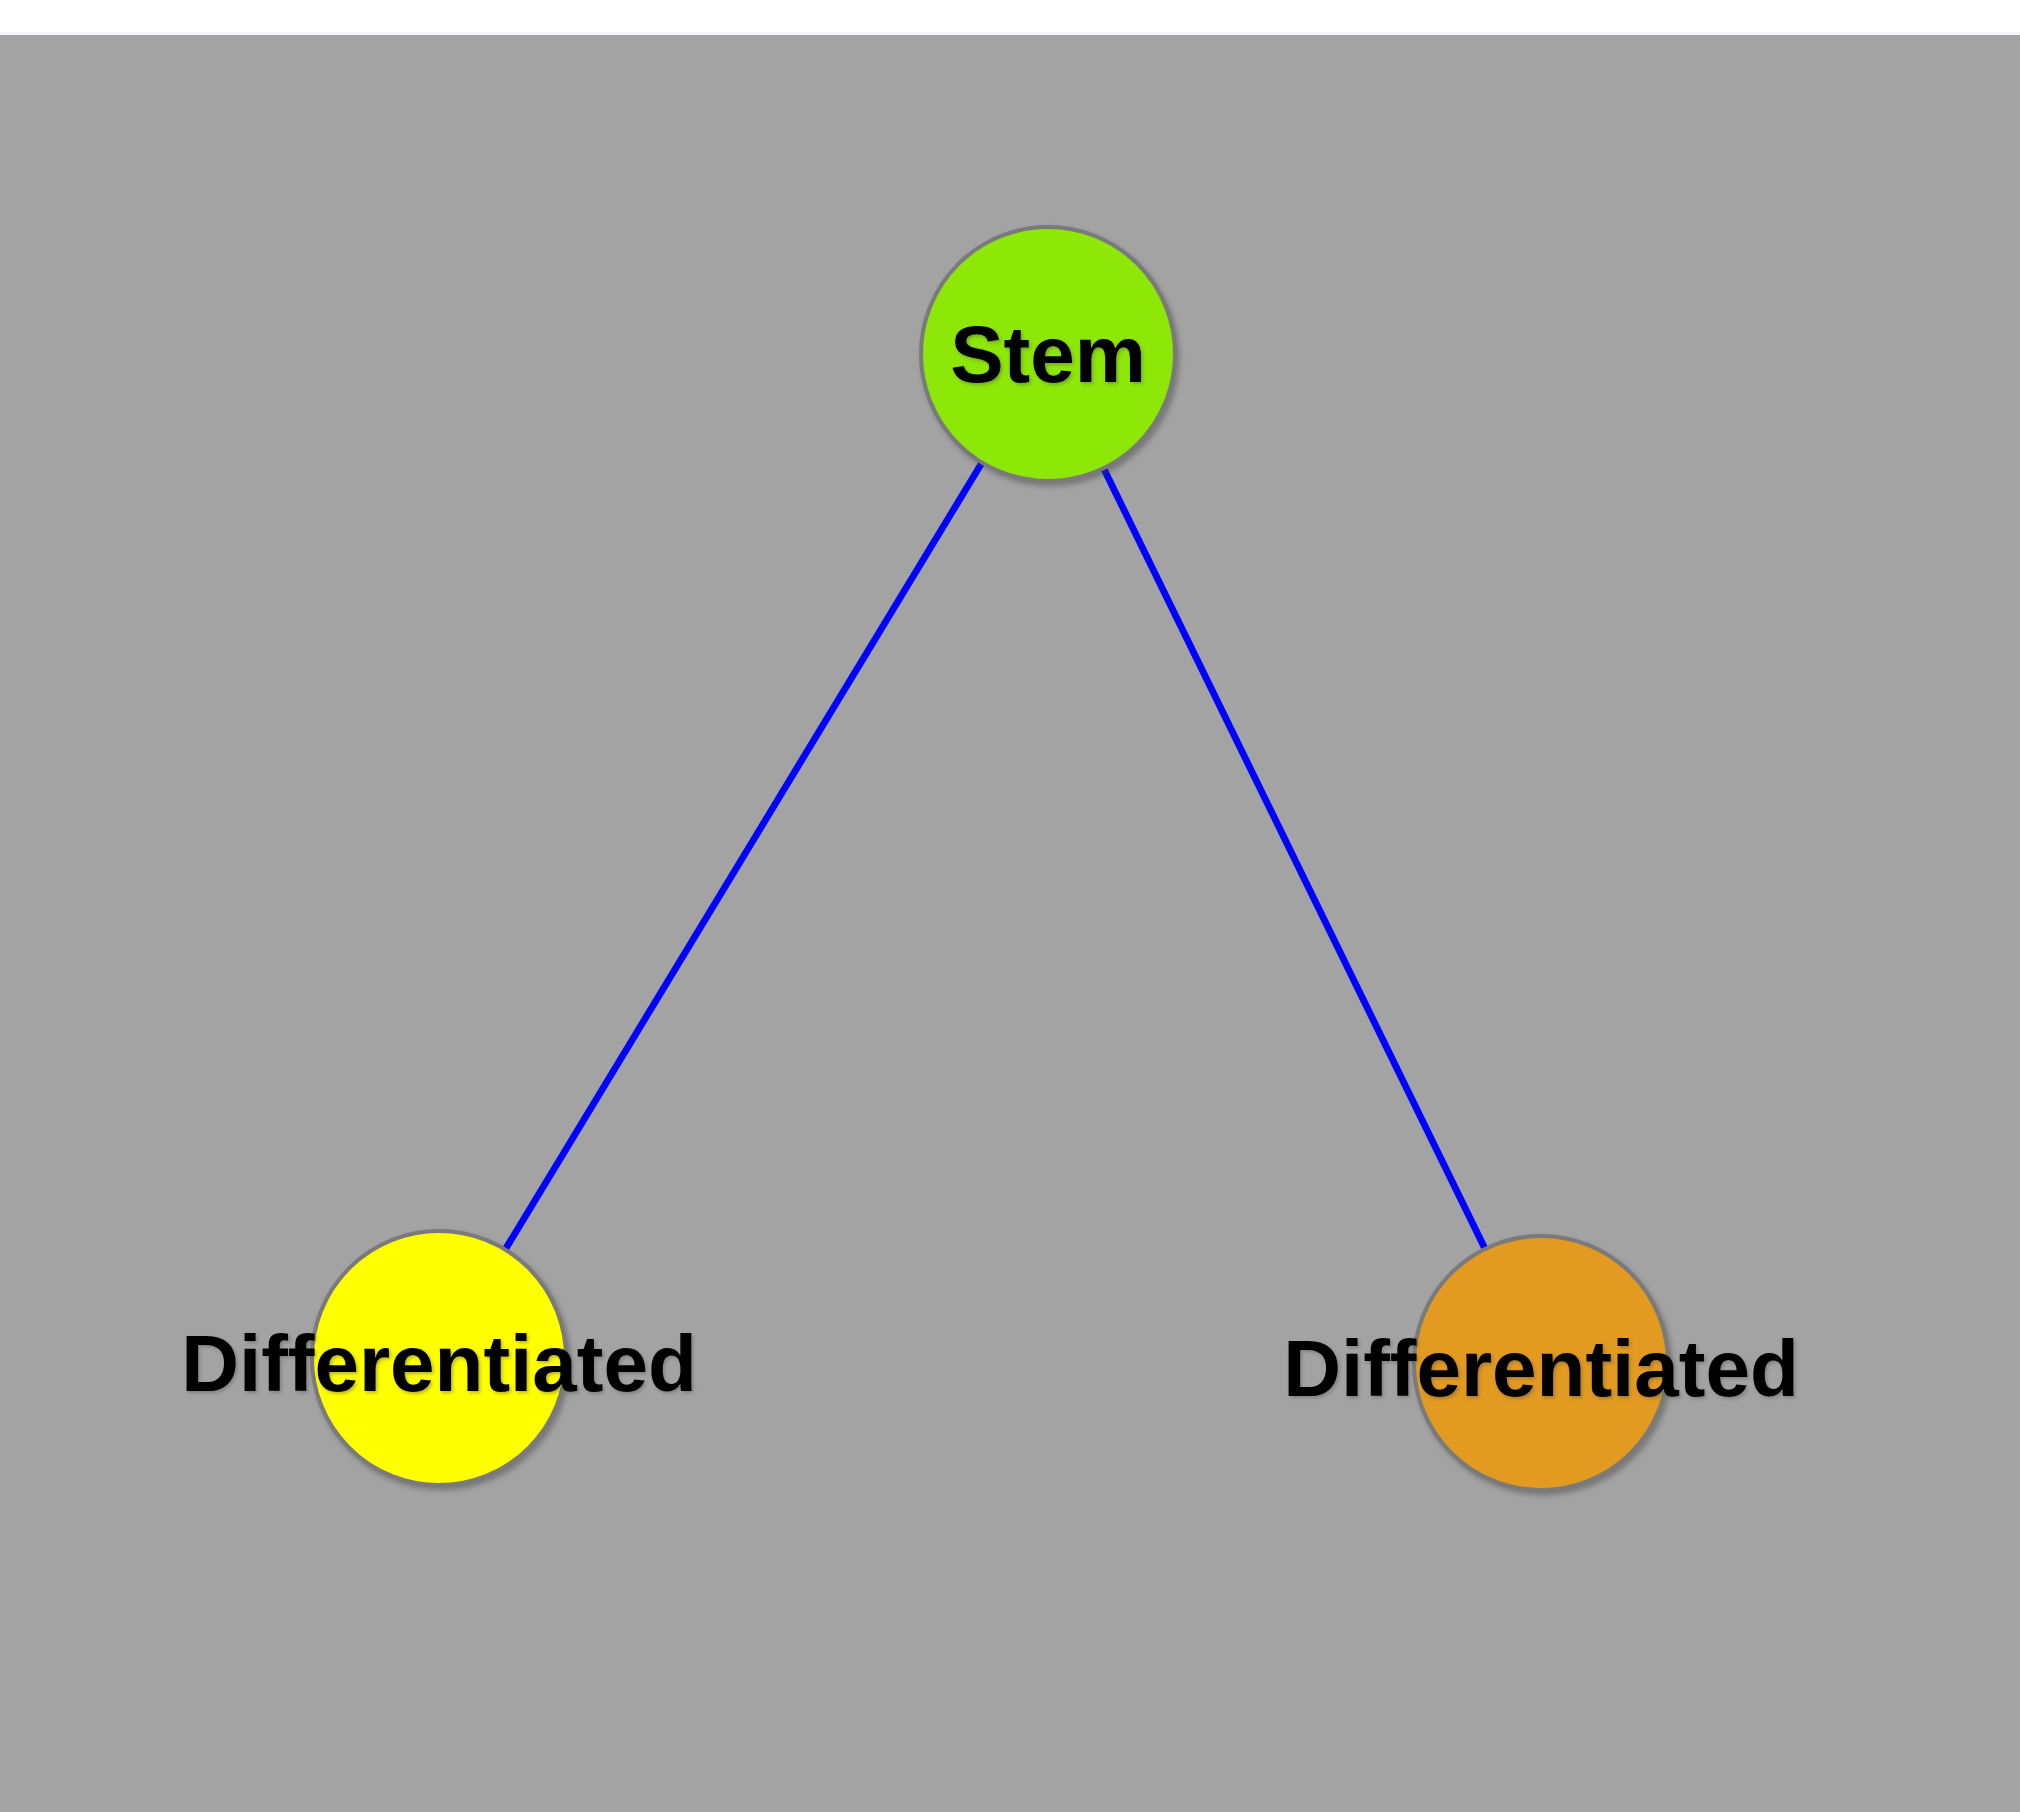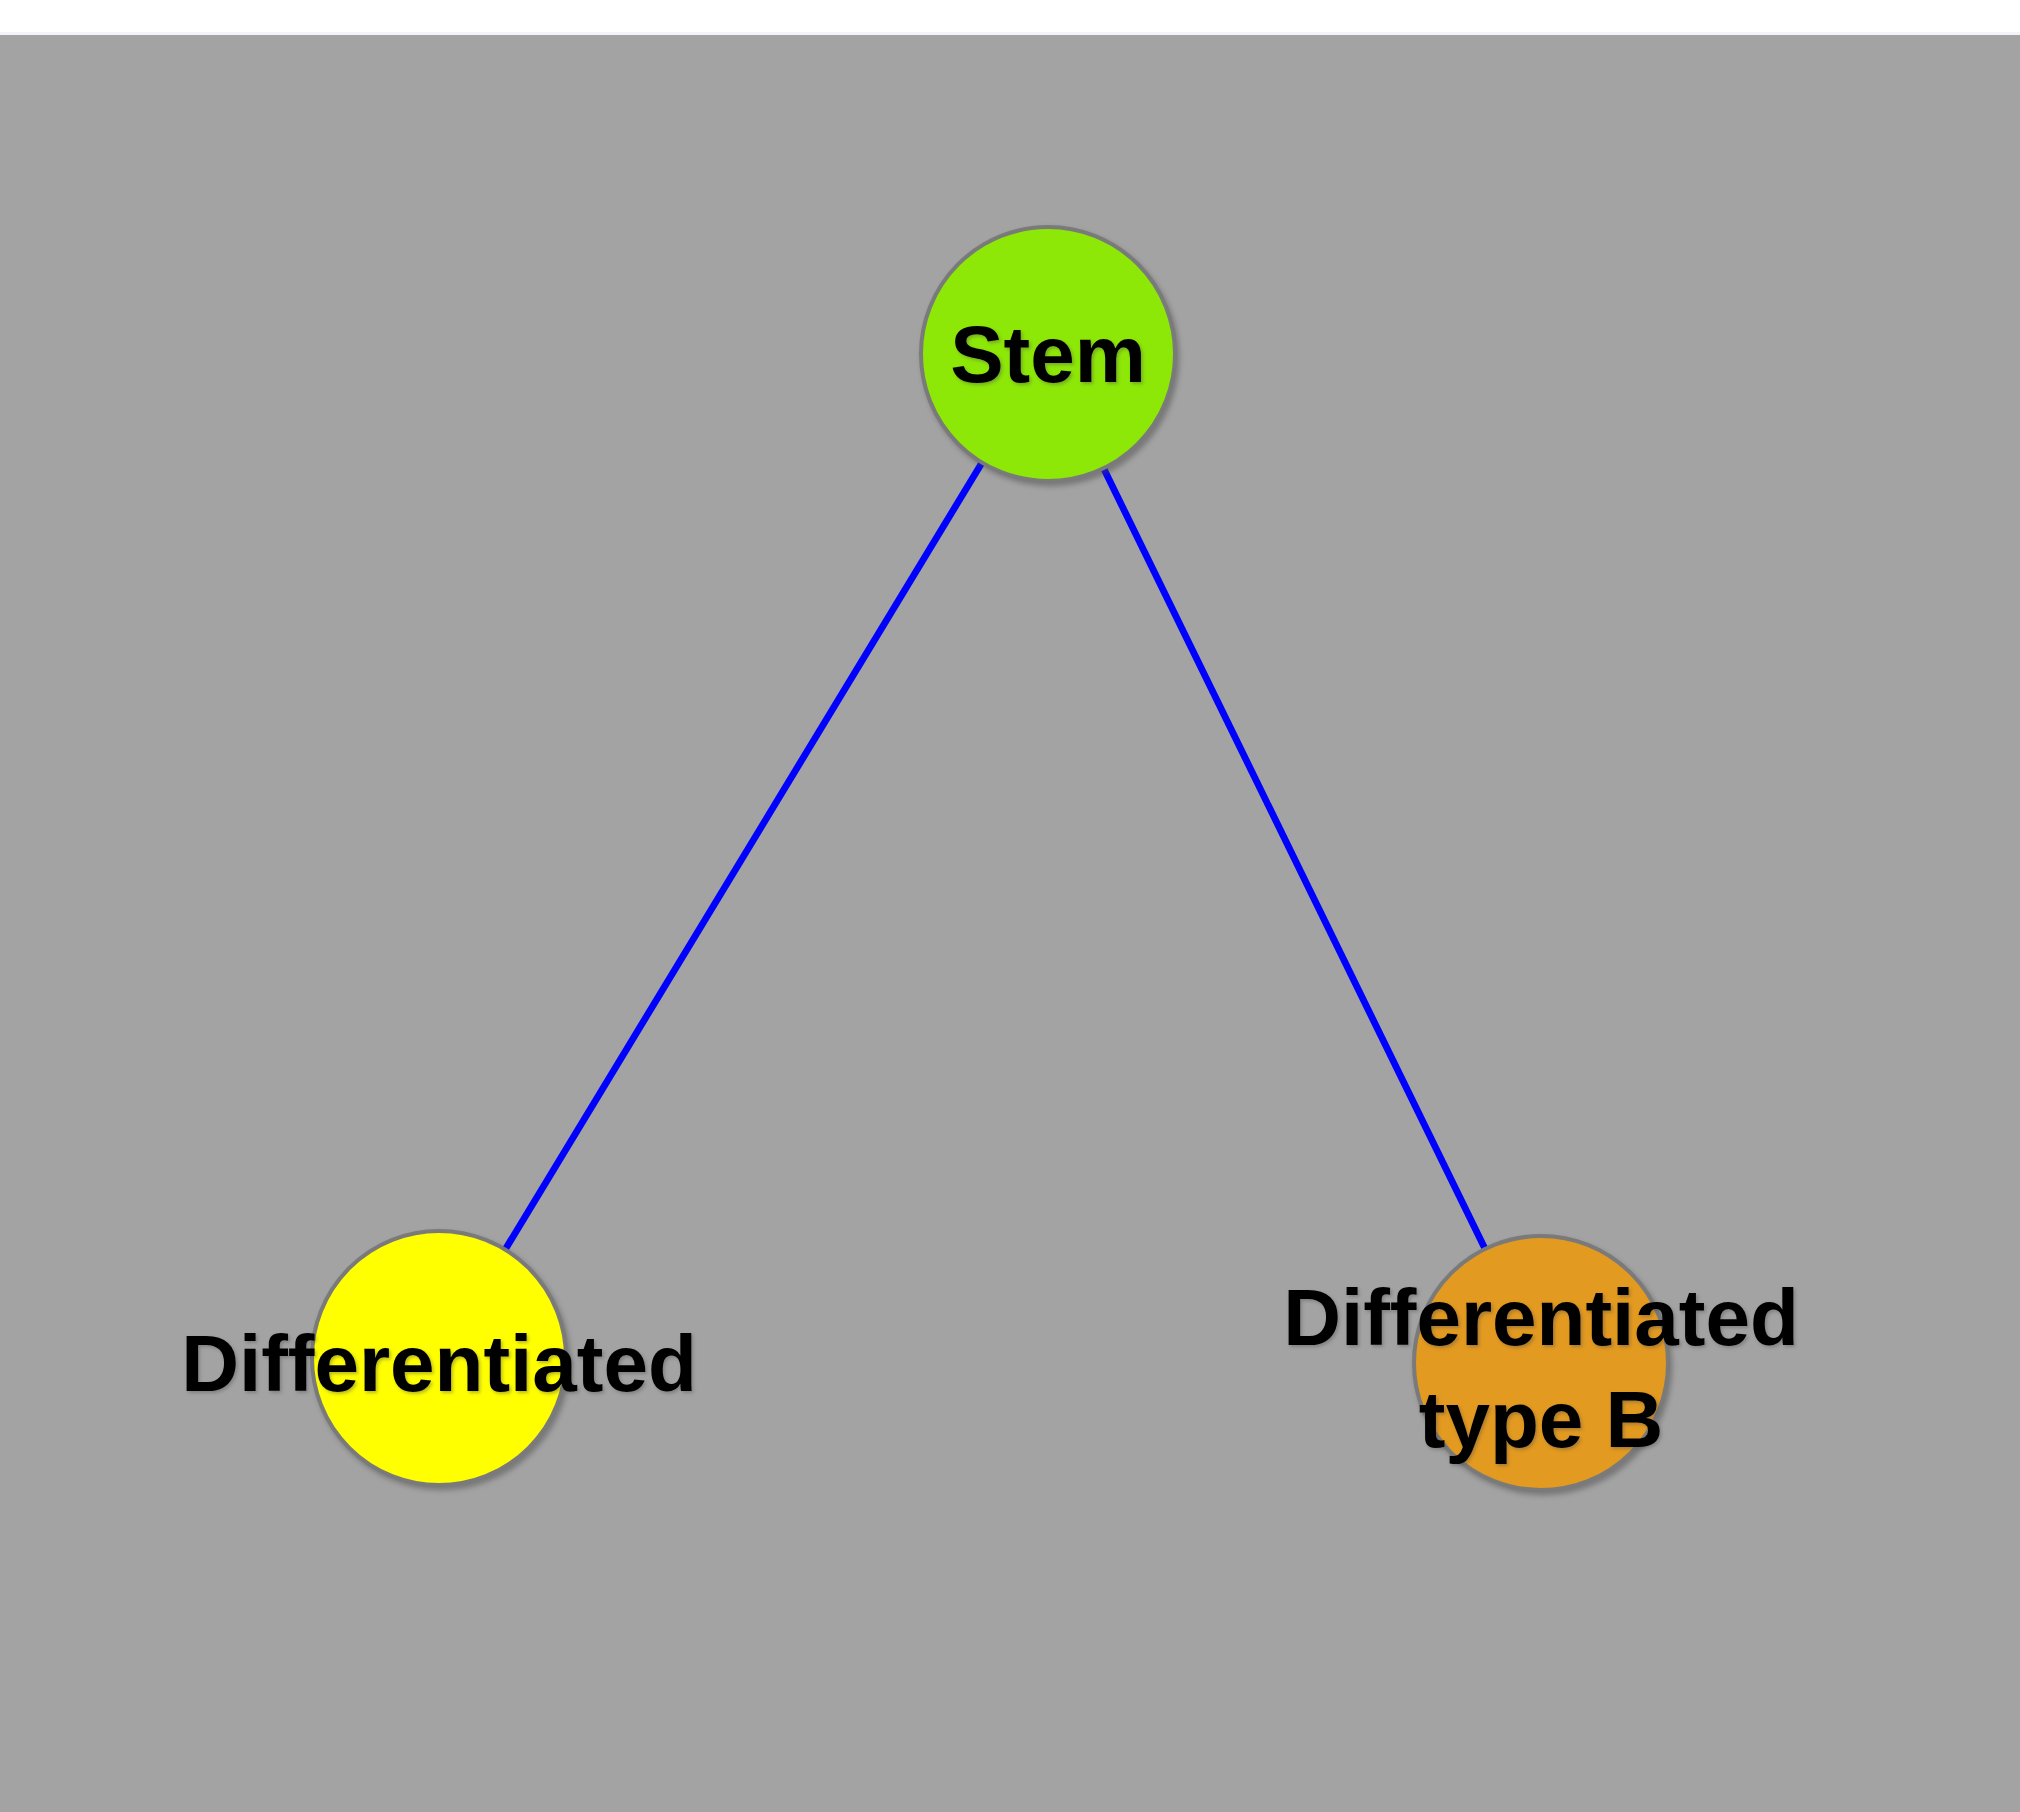--- a/index.html
+++ b/index.html
@@ -68,17 +68,16 @@
   </div>
 
   <div class="node" style="left: 439px; top: 1326px; background-color: rgb(255, 255, 0);"></div>
   <div class="node-label" style="left:439px; top:1332px;">
     <span>Differentiated</span>
   </div>
 
   <div class="node" style="left: 1541px; top: 1331px; background-color: rgb(227, 154, 32);"></div>
   <div class="node-label" style="left:1541px; top:1337px;">
     <span>Differentiated</span>
-    <span>type B</span>
   </div>
 
 </div>
 
 
 </body></html>

